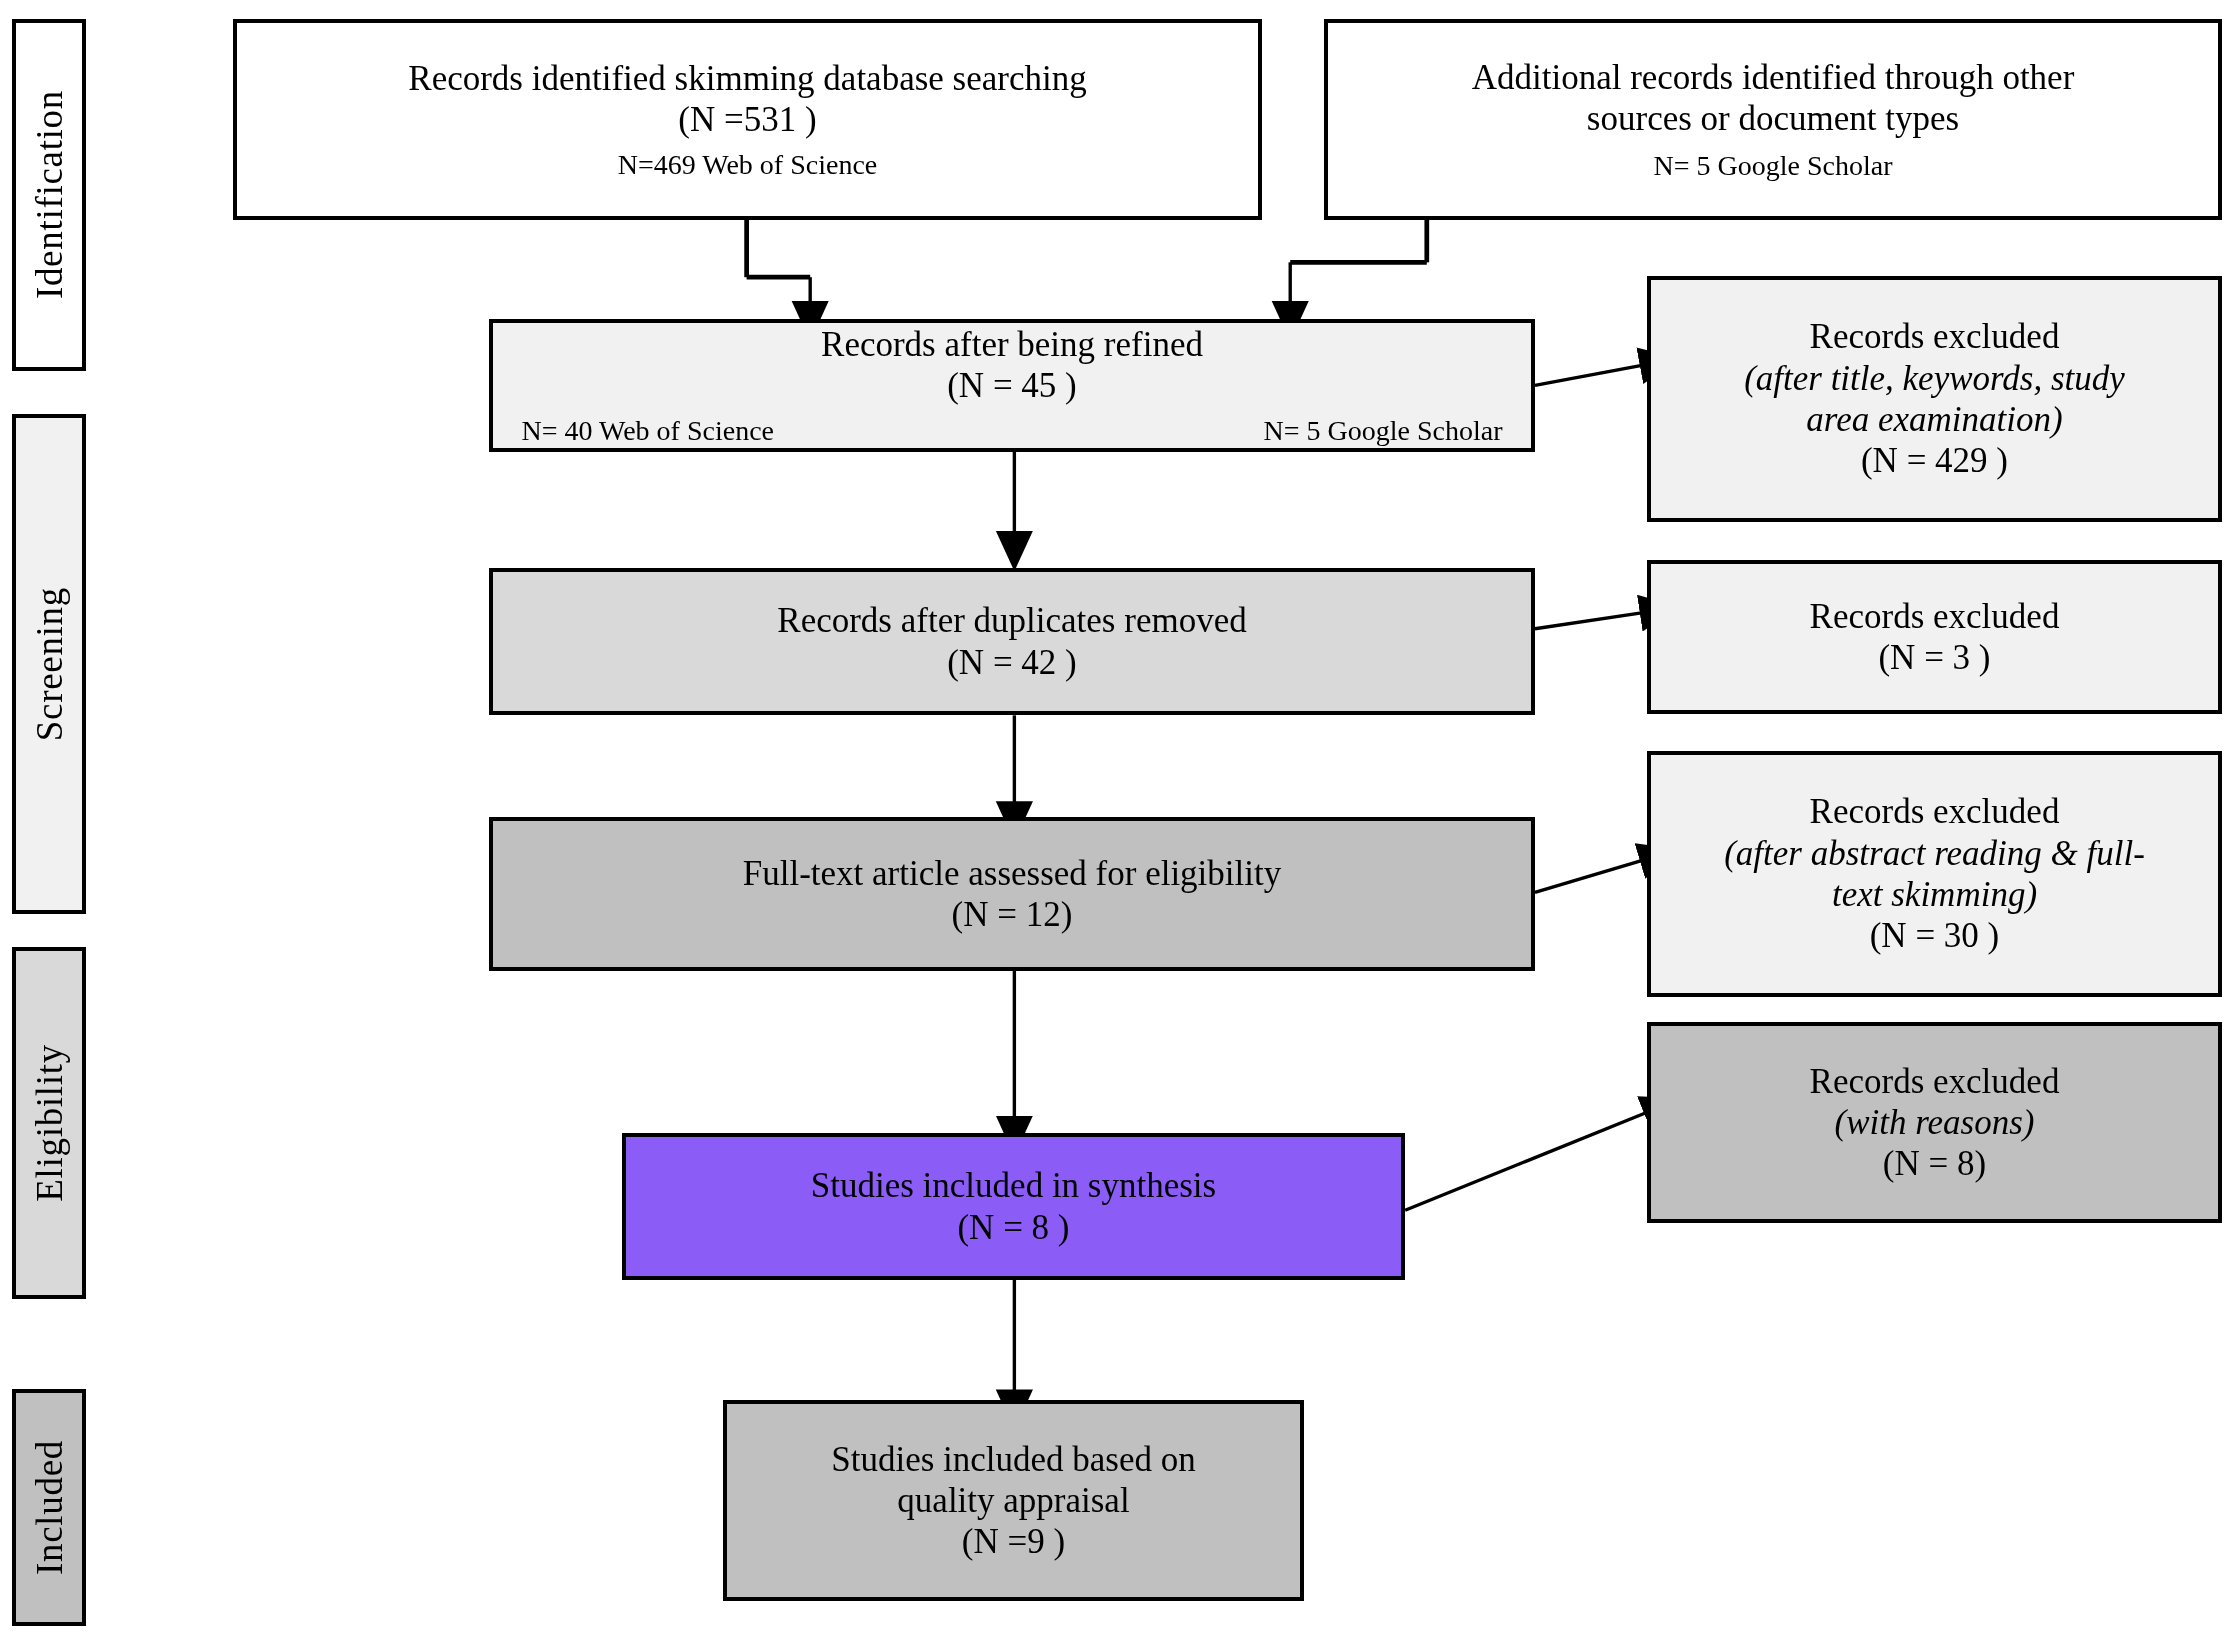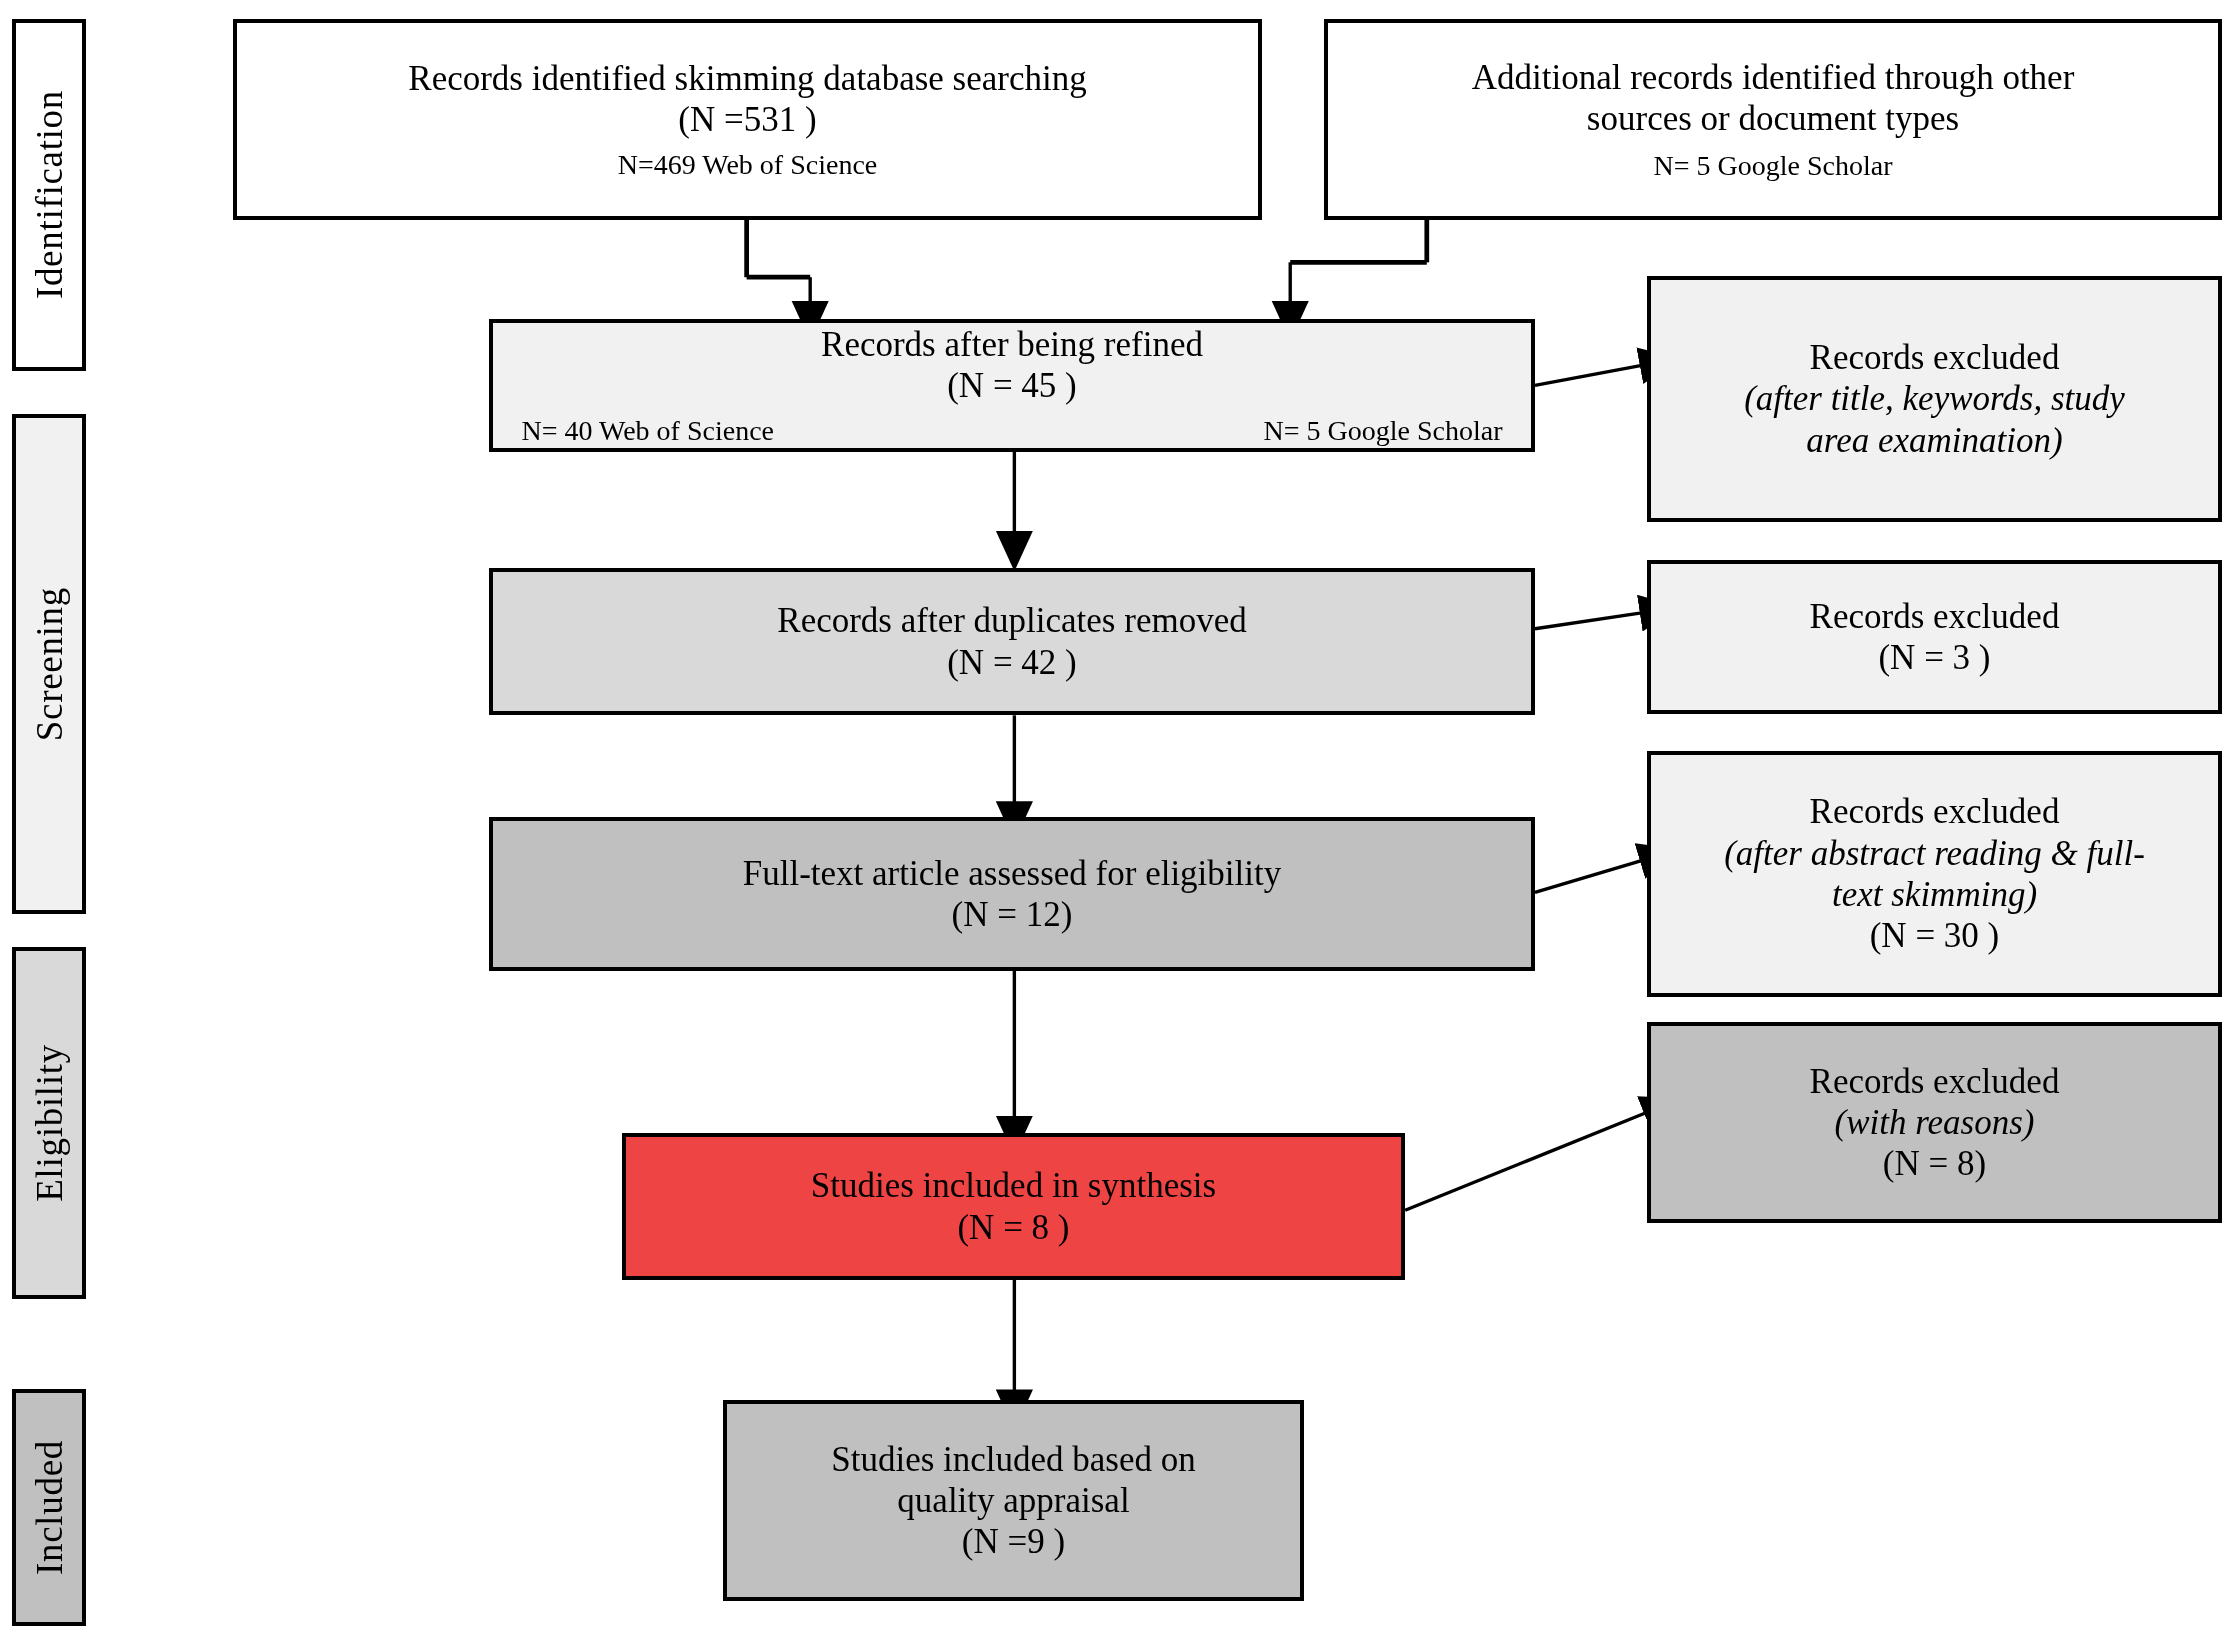--- a/index.html
+++ b/index.html
@@ -157,35 +157,36 @@
   <div class="box" style="left:489px; top:568px; width:1046px; height:147px; background:#d9d9d9;">
     <span class="ln t-main">Records after duplicates removed</span>
     <span class="ln t-count">(N = 42 )</span>
   </div>
 
   <div class="box" style="left:489px; top:817px; width:1046px; height:154px; background:#c0c0c0;">
     <span class="ln t-main">Full-text article assessed for eligibility</span>
     <span class="ln t-count">(N = 12)</span>
   </div>
 
-  <div class="box" style="left:622px; top:1133px; width:783px; height:147px; background:#ef4444;">
+  <div class="box" style="left:622px; top:1133px; width:783px; height:147px; background:#8b5cf6;">
     <span class="ln t-main">Studies included in synthesis</span>
     <span class="ln t-count">(N = 8 )</span>
   </div>
 
   <div class="box" style="left:723px; top:1400px; width:581px; height:201px; background:#c0c0c0;">
     <span class="ln t-main">Studies included based on</span>
     <span class="ln t-main">quality appraisal</span>
     <span class="ln t-count">(N =9 )</span>
   </div>
 
   <div class="box" style="left:1647px; top:276px; width:575px; height:246px; background:#f1f1f1;">
     <span class="ln t-main">Records excluded</span>
     <span class="ln t-ital">(after title, keywords, study</span>
     <span class="ln t-ital">area examination)</span>
+    <span class="ln t-count">(N = 429 )</span>
   </div>
 
   <div class="box" style="left:1647px; top:560px; width:575px; height:154px; background:#f1f1f1;">
     <span class="ln t-main">Records excluded</span>
     <span class="ln t-count">(N = 3 )</span>
   </div>
 
   <div class="box" style="left:1647px; top:751px; width:575px; height:246px; background:#f1f1f1;">
     <span class="ln t-main">Records excluded</span>
     <span class="ln t-ital">(after abstract reading &amp; full-</span>

